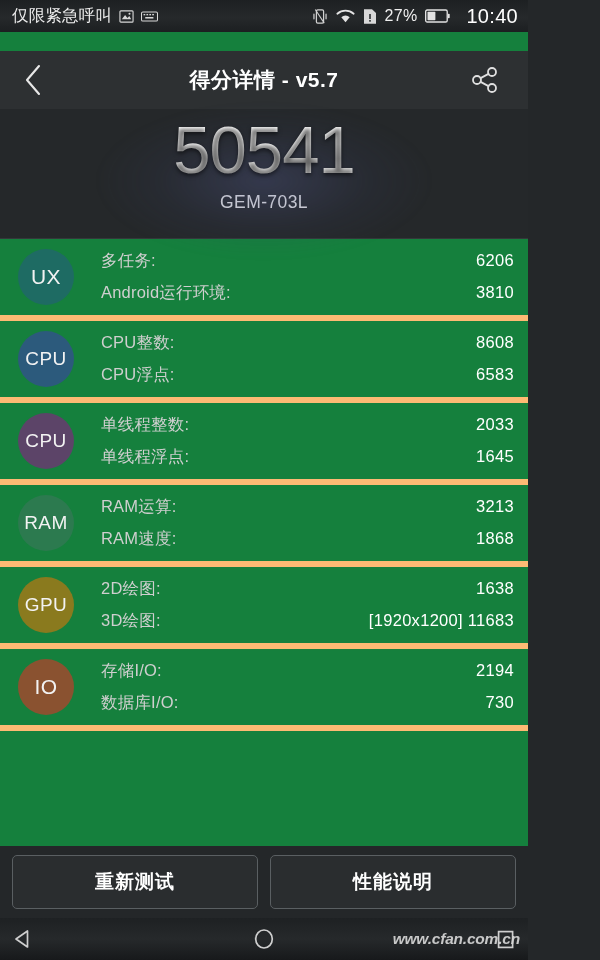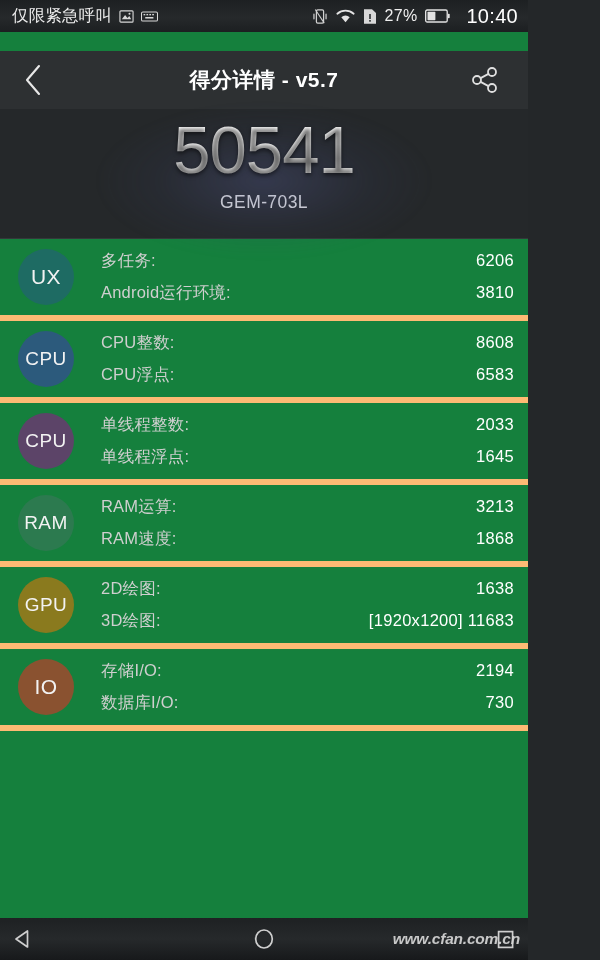--- a/index.html
+++ b/index.html
@@ -286,20 +286,24 @@
           <span class="lbl">数据库I/O:</span>
           <span class="val">730</span>
         </div>
       </div>
     </div>
 
   </div>
 
   <div class="filler"></div>
 
+  <div class="btnbar">
+    <div class="abtn">重新测试</div>
+    <div class="abtn">性能说明</div>
+  </div>
 
   <div class="navbar">
     <div class="navbtn">
       <svg width="22" height="22" viewBox="0 0 22 22">
         <path d="M15.5 3 L15.5 19 L4 11 Z" fill="none" stroke="#cfcfcf" stroke-width="1.7" stroke-linejoin="round"></path>
       </svg>
     </div>
     <div class="navbtn">
       <svg width="24" height="24" viewBox="0 0 24 24">
         <ellipse cx="12" cy="12" rx="8.3" ry="9" fill="none" stroke="#cfcfcf" stroke-width="1.7"></ellipse>

